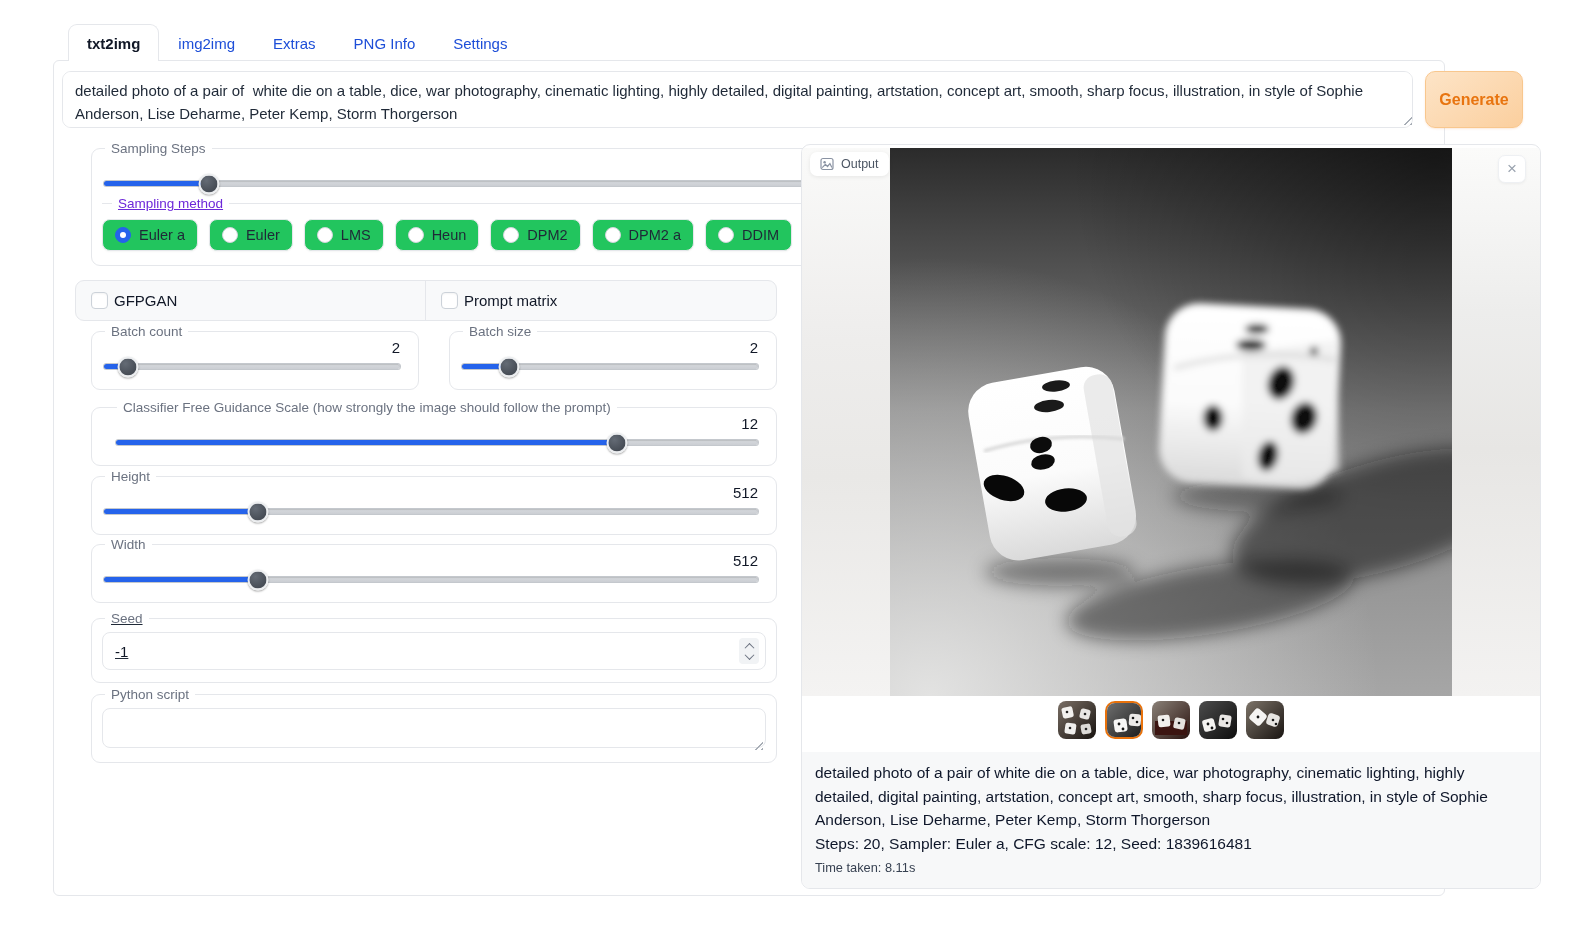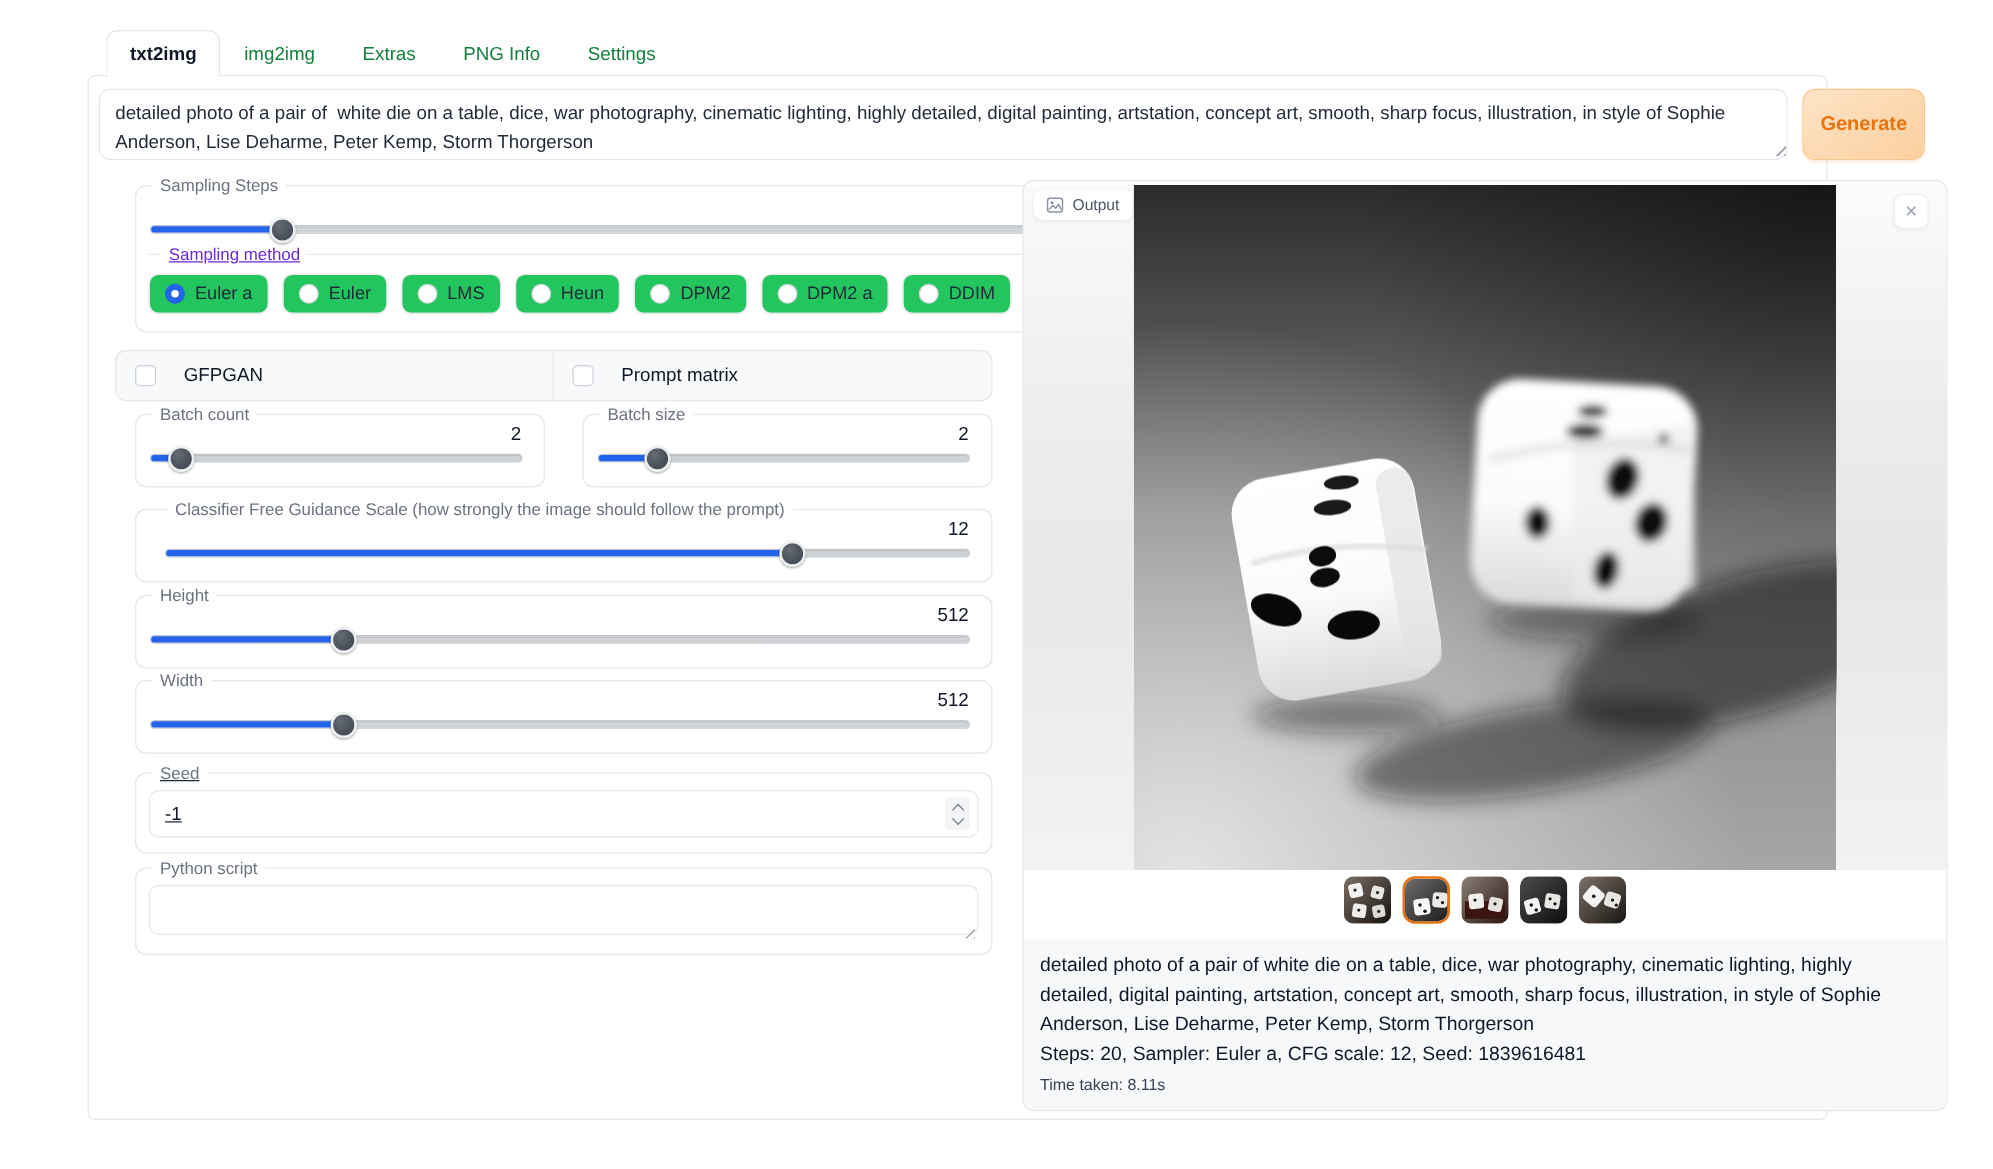--- a/index.html
+++ b/index.html
@@ -1,23 +1,23 @@
 <!DOCTYPE html>
 <html><head>
 <meta charset="utf-8">
 <style>
   * { margin:0; padding:0; box-sizing:border-box; }
   html,body { width:1594px; height:935px; background:#ffffff; overflow:hidden;
               font-family:"Liberation Sans", sans-serif; color:#1f2937; }
 
-  .app { position:absolute; left:70px; top:24px; width:1392px; }
+  .app { position:absolute; left:53px; top:24px; width:1392px; }
 
   
   .tabbar { display:flex; padding-left:15px; position:relative; z-index:3; }
-  .tab { padding:10px 18px 9px; font-size:15px; color:#15803d; cursor:pointer;
+  .tab { padding:10px 18px 9px; font-size:15px; color:#1d4ed8; cursor:pointer;
          border:1px solid transparent; border-bottom:none; border-radius:9px 9px 0 0;
          margin-bottom:-1px; background:transparent; }
   .tab.active { background:#fff; border-color:#e5e7eb; color:#111827; font-weight:700; }
 
   .panel { position:relative; height:836px; background:#fff;
            border:1px solid #e5e7eb; border-radius:6px; z-index:1; }
 
   
   .prompt-box { position:absolute; left:8px; top:10px; width:1351px; height:57px;
       border:1px solid #e5e7eb; border-radius:9px; font-family:"Liberation Sans",sans-serif;
@@ -55,21 +55,21 @@
   .radio-pill { display:flex; align-items:center; gap:8px; padding:7px 12px; background:#22c55e;
       border:1px solid #e5e7eb; border-radius:8px; font-size:14.5px; color:#1f2937;
       cursor:pointer; box-shadow:0 1px 2px rgba(0,0,0,.04); white-space:nowrap; }
   .radio-circle { width:16px; height:16px; border-radius:50%; border:1px solid #d1d5db; background:#fff; position:relative; }
   .radio-pill.selected .radio-circle { background:#2563eb; border-color:#2563eb; }
   .radio-pill.selected .radio-circle::after { content:""; position:absolute; left:50%; top:50%;
       width:6px; height:6px; border-radius:50%; background:#fff; transform:translate(-50%,-50%); }
 
   .check-row { margin-top:14px; display:grid; grid-template-columns:1fr 1fr; height:41px;
       border:1px solid #e5e7eb; border-radius:9px; background:#f8f9fa; overflow:hidden; }
-  .check-cell { display:flex; align-items:center; gap:22px; padding:0 15px; font-size:15px; color:#111827; cursor:pointer; }
+  .check-cell { display:flex; align-items:center; gap:6px; padding:0 15px; font-size:15px; color:#111827; cursor:pointer; }
   .check-cell:first-child { border-right:1px solid #e5e7eb; }
   .checkbox { width:17px; height:17px; border:1px solid #ccd2d9; border-radius:4px; background:#fff;
       box-shadow:inset 0 1px 2px rgba(0,0,0,.05); }
 
   .batch-grid { margin-top:3px; display:grid; grid-template-columns:1fr 1fr; gap:14px; }
   .mt10 { margin-top:10px;padding-left:22px; } .mt8 { margin-top:8px;text-decoration:underline; } .mt3 { margin-top:3px; } .mt4 { margin-top:4px; }
 
   .textbox { display:flex; align-items:center; border:1px solid #e5e7eb; border-radius:8px;
       background:#fff; padding:0 6px 0 12px; height:38px; margin:4px 0 2px; }
   .textbox input { flex:1; border:none; outline:none; font-size:15px; color:#111827;

